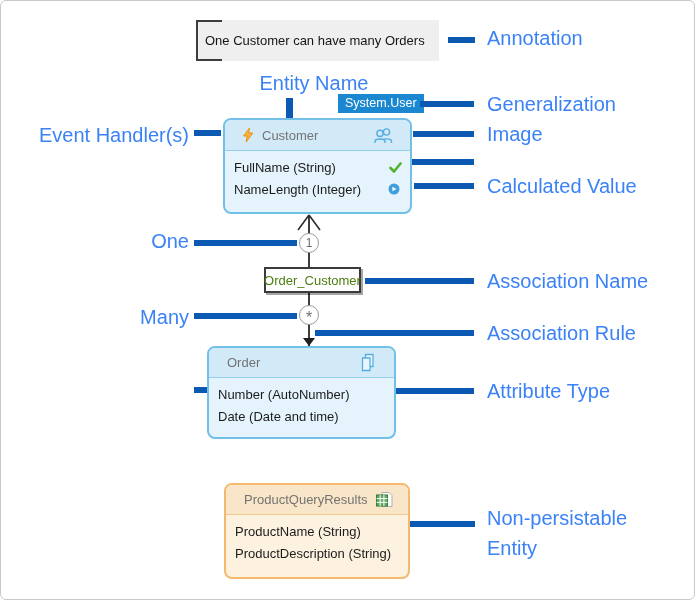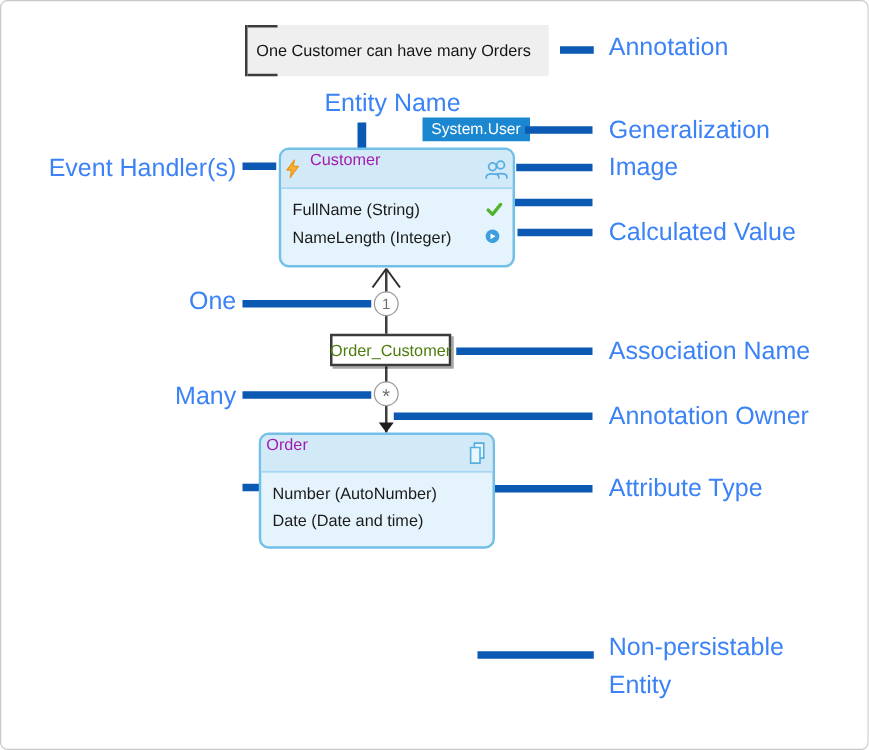--- a/index.html
+++ b/index.html
@@ -22,21 +22,21 @@
   .ann-bracket::before,.ann-bracket::after{content:"";position:absolute;left:0;width:24px;height:2px;background:#3c3c3c;}
   .ann-bracket::before{top:0}
   .ann-bracket::after{bottom:0}
   
   .gen-badge{position:absolute;left:337px;top:93px;background:#1a87d0;color:#ffffff;
     font-size:12.5px;line-height:19px;padding:0 7px;}
   
   .entity{position:absolute;border-radius:8px;overflow:hidden;box-sizing:border-box;}
   .entity.blue{border:2px solid #72c0e8;background:#e4f3fc;}
   .entity.orange{border:2px solid #f4b96d;background:#fdf2e0;}
-  .hdr{display:flex;padding:0 2px;gap:7px;font-size:13px;color:#a21caf;}
+  .hdr{display:flex;align-items:center;padding:0 16px;gap:7px;font-size:13px;color:#737373;}
   .entity.blue .hdr{background:#d2eaf8;border-bottom:1px solid #94cfef;}
   .entity.orange .hdr{background:#f9e6c8;border-bottom:1px solid #f0c891;}
   .hdr .ename{flex:1;}
   .ebody{padding:5px 8px 0 9px;font-size:13px;color:#1b1b1b;}
   .attr-row{display:flex;align-items:center;height:22px;}
   .attr-row .atext{flex:1;}
   .icon{display:inline-flex;align-items:center;justify-content:center;}
   
   .assoc-line{position:absolute;left:307px;top:214px;width:2px;height:131px;background:#3d3d3d;}
   .mult-circle{position:absolute;left:298px;width:20px;height:20px;border:1.5px solid #9a9a9a;
@@ -84,21 +84,21 @@
 
   <div class="bar" style="left:409px;top:158px;width:64px;"></div>
 
   <div class="bar" style="left:413px;top:182px;width:60px;"></div>
   <div class="callout" style="left:486px;top:172px;">Calculated Value</div>
 
   <div class="bar" style="left:364px;top:277px;width:109px;"></div>
   <div class="callout" style="left:486px;top:267px;">Association Name</div>
 
   <div class="bar" style="left:314px;top:329px;width:159px;"></div>
-  <div class="callout" style="left:486px;top:319px;">Annotation Owner</div>
+  <div class="callout" style="left:486px;top:319px;">Association Rule</div>
 
   <div class="bar" style="left:380px;top:387px;width:93px;"></div>
   <div class="callout" style="left:486px;top:377px;">Attribute Type</div>
 
   <div class="bar" style="left:381px;top:520px;width:93px;"></div>
   <div class="callout wrap" style="left:486px;top:502px;width:165px;">Non-persistable Entity</div>
 
   <div class="assoc-line"></div>
   <svg class="arrowhead" width="26" height="18" viewBox="0 0 26 18">
     <path d="M13 1 L2 16 M13 1 L24 16" stroke="#2e2e2e" stroke-width="1.6" fill="none"></path>
@@ -163,14 +163,34 @@
     <div class="ebody">
       <div class="attr-row">
         <span class="atext">Number (AutoNumber)</span>
       </div>
       <div class="attr-row">
         <span class="atext">Date (Date and time)</span>
       </div>
     </div>
   </div>
 
+  <div class="entity orange" style="left:223px;top:482px;width:186px;height:96px;">
+    <div class="hdr" style="height:29px;">
+      <span class="ename" style="padding-left:2px;">ProductQueryResults</span>
+      <span class="icon">
+        <svg width="19" height="18" viewBox="0 0 19 18">
+          <path d="M7 1.5 h7 l3 3 v11 h-10 z" fill="#fcfcfc" stroke="#b0b0b0" stroke-width="1"></path>
+          <rect x="1.5" y="4" width="11" height="11" fill="#63a963" stroke="#2f7d32" stroke-width="1"></rect>
+          <path d="M1.5 7.6 h11 M1.5 11.3 h11 M5.2 4 v11 M8.9 4 v11" stroke="#ffffff" stroke-width="1"></path>
+        </svg>
+      </span>
+    </div>
+    <div class="ebody">
+      <div class="attr-row">
+        <span class="atext">ProductName (String)</span>
+      </div>
+      <div class="attr-row">
+        <span class="atext">ProductDescription (String)</span>
+      </div>
+    </div>
+  </div>
 
 </div>
 
 </body></html>

